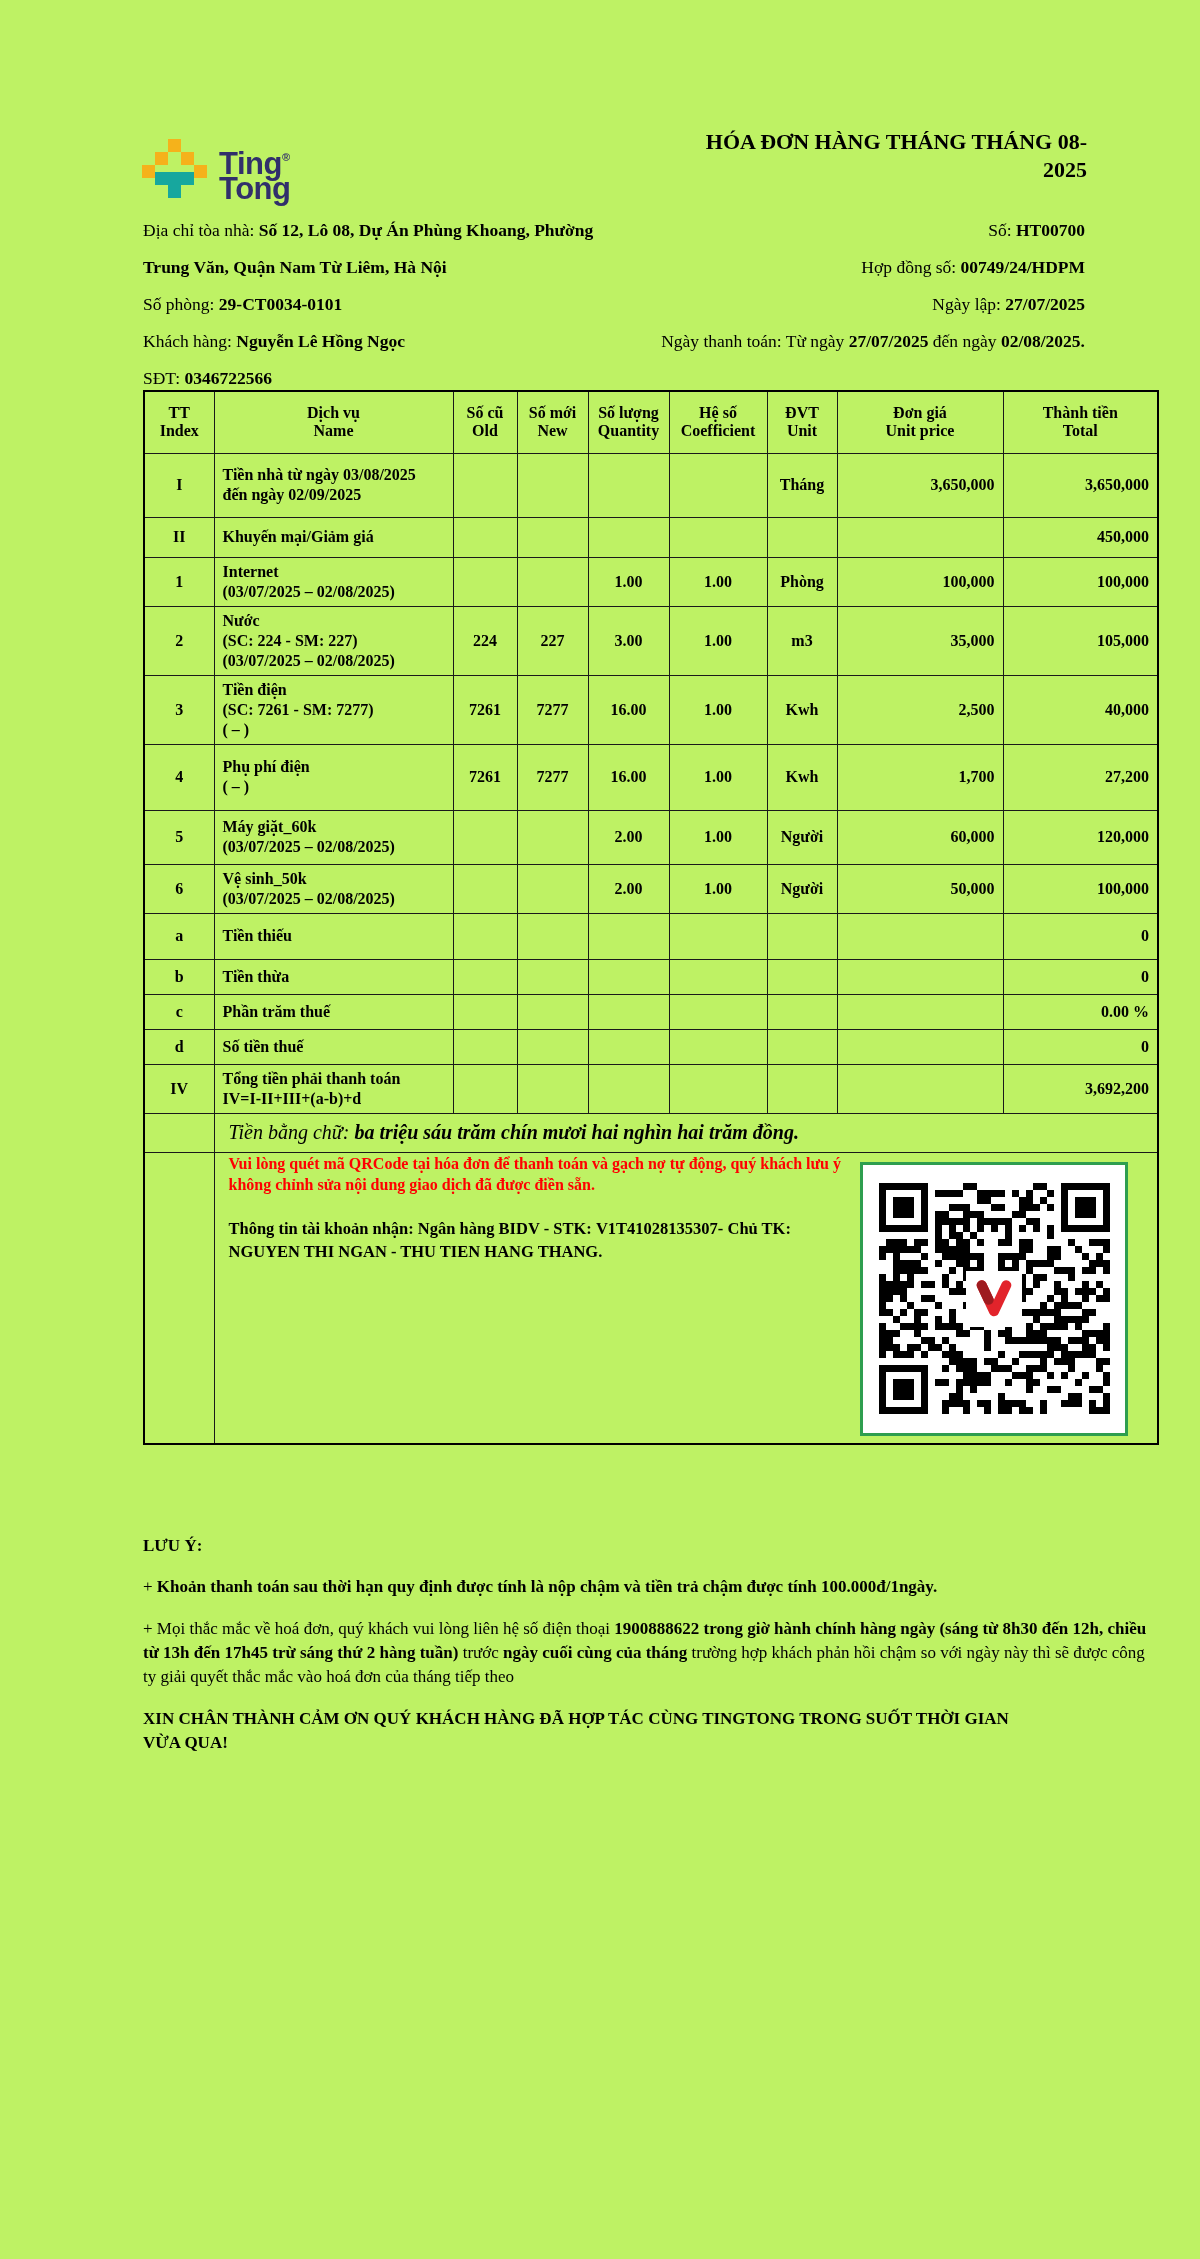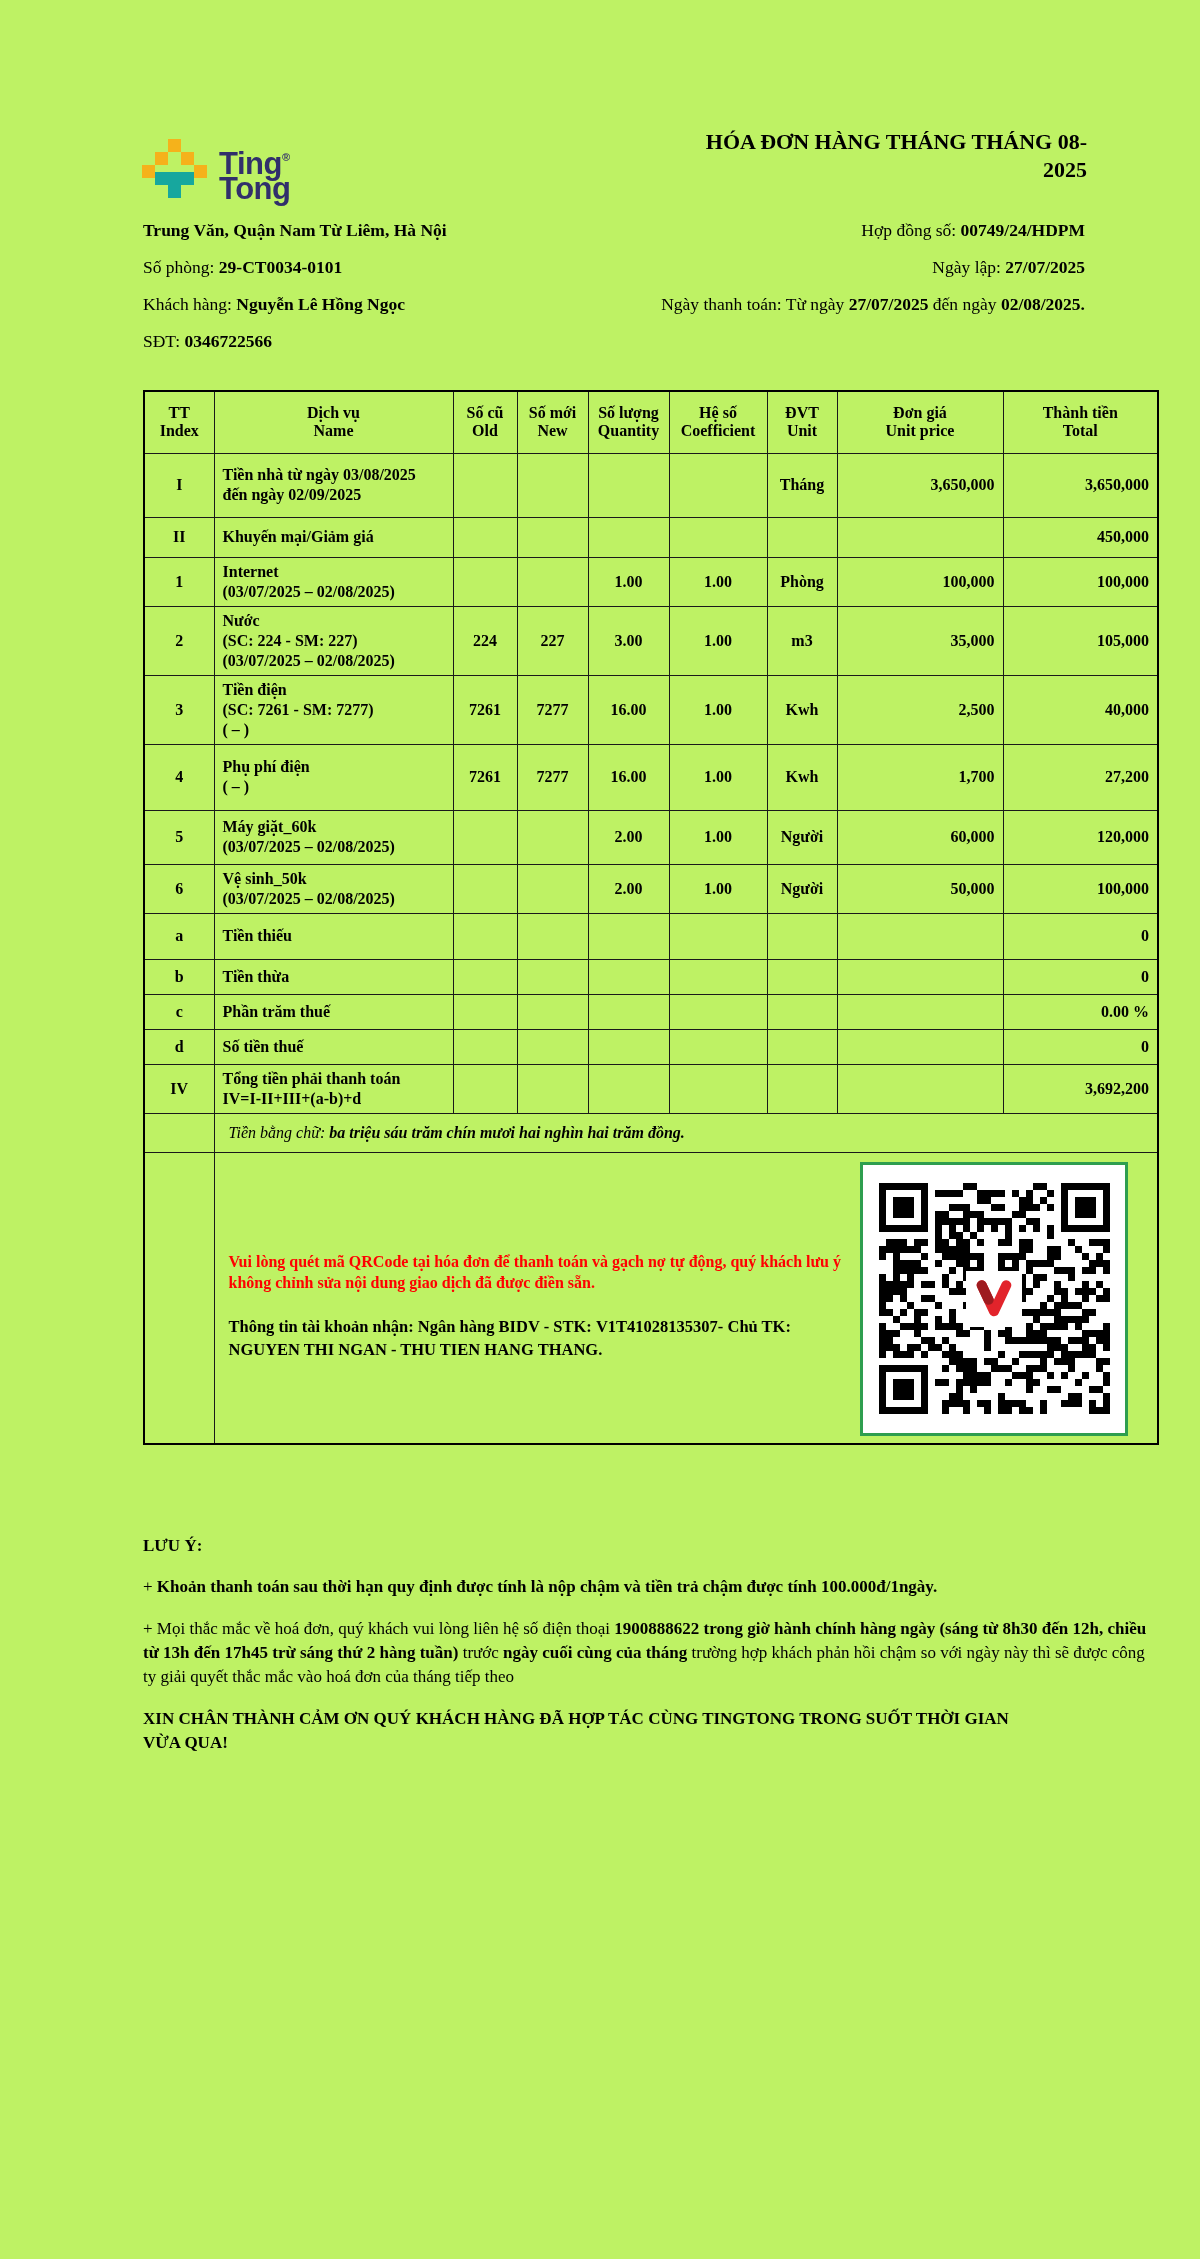--- a/index.html
+++ b/index.html
@@ -49,27 +49,27 @@
   #rows tr:nth-child(1){height:64px}
   #rows tr:nth-child(2),#rows tr:nth-child(3){height:40px}
   #rows tr:nth-child(4){height:48px}
   #rows tr:nth-child(5),#rows tr:nth-child(6){height:66px}
   #rows tr:nth-child(7){height:54px}
   #rows tr:nth-child(8),#rows tr:nth-child(9){height:46px}
   #rows tr:nth-child(10),#rows tr:nth-child(11),
   #rows tr:nth-child(12),#rows tr:nth-child(13){height:35px}
   #rows tr:nth-child(14){height:55px}
   tr.words-row { height:39px; }
-  tr.words-row td.words { font-weight:normal; font-style:italic; text-align:left; padding-left:14px; font-size:16px; }
+  tr.words-row td.words { font-weight:normal; font-style:italic; text-align:left; padding-left:14px; font-size:20px; }
   tr.words-row td.words b { font-style:italic; }
   tr.qr-row { height:292px; }
   td.qr-cell { position:relative; font-weight:normal; padding:0; }
   .qr-text {
-    position:absolute; left:14px; top:8px; width:625px; height:100%;
-    display:flex; flex-direction:column; justify-content:center; text-align:left;
+    position:absolute; left:14px; top:0; width:625px; height:100%;
+    display:flex; flex-direction:column; justify-content:flex-start; text-align:left;
   }
   .pay-note { color:#ff0000; font-size:16px; line-height:21px; margin-bottom:22px; }
   .account  { font-size:16.5px; line-height:23px; }
   .qr-frame {
     position:absolute; right:29px; top:9px; width:268px; height:274px;
     border:3px solid #2e9e4f; background:#fff; display:flex;
     align-items:center; justify-content:center;
   }
   .qr-box { position:relative; width:231px; height:231px; }
   .qr-box svg { display:block; }
@@ -107,20 +107,24 @@
       <span>Tong</span>
     </div>
   </div>
 
   <div class="doc-title">
     <span>HÓA ĐƠN HÀNG THÁNG THÁNG 08-</span><br>
     <span>2025</span>
   </div>
 
   <div class="info">
+    <div class="info-row">
+      <span><span>Địa chỉ tòa nhà: </span><b>Số 12, Lô 08, Dự Án Phùng Khoang, Phường</b></span>
+      <span class="info-right"><span>Số: </span><b>HT00700</b></span>
+    </div>
     <div class="info-row">
       <span><b>Trung Văn, Quận Nam Từ Liêm, Hà Nội</b></span>
       <span class="info-right"><span>Hợp đồng số: </span><b>00749/24/HDPM</b></span>
     </div>
     <div class="info-row">
       <span><span>Số phòng: </span><b>29-CT0034-0101</b></span>
       <span class="info-right"><span>Ngày lập: </span><b>27/07/2025</b></span>
     </div>
     <div class="info-row">
       <span><span>Khách hàng: </span><b>Nguyễn Lê Hồng Ngọc</b></span>

